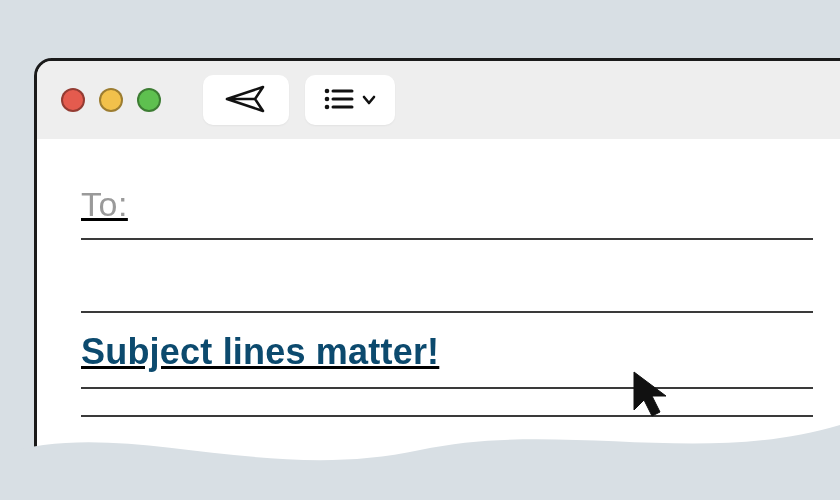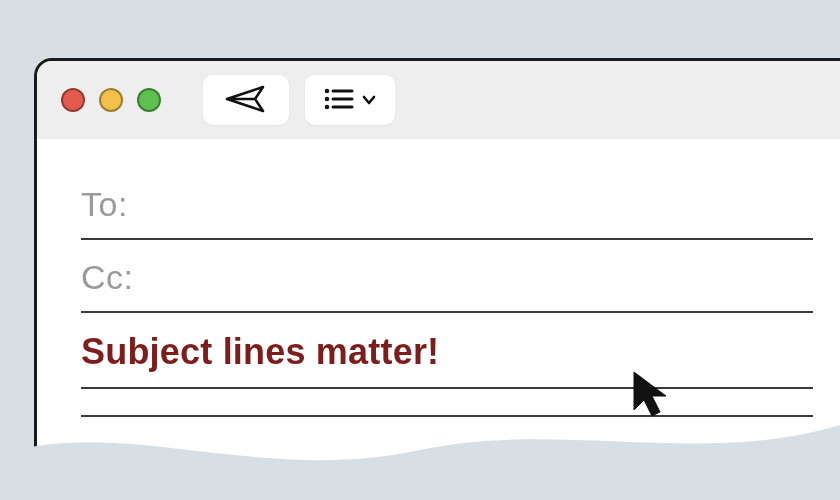--- a/index.html
+++ b/index.html
@@ -66,32 +66,33 @@
       height: calc(100% - 78px);
       padding: 28px 44px 0 44px;
       position: relative;
     }
     .field-row {
       display: flex;
       align-items: flex-start;
       gap: 0;
       padding: 18px 0 14px 0;
       border-bottom: 2px solid #3a3a3a;
+      text-decoration: underline;
     }
     .field-label {
       font-size: 34px;
       color: #9a9a9a;
       font-weight: 400;
       letter-spacing: 0.5px;
       min-width: 60px;
     }
     .field-row.subject .field-label { min-width: 140px; }
     .field-value {
       font-size: 36px;
-      color: #7f1d1d;
+      color: #0c4a6e;
       font-weight: 600;
       letter-spacing: 0.2px;
       flex: 1;
       background: transparent;
       border: none;
       outline: none;
       font-family: inherit;
     }
     .field-input {
       flex: 1;
@@ -156,21 +157,20 @@
       </span>
     </button>
   </div>
 
   <div class="compose-body">
     <div class="field-row">
       <span class="field-label">To:</span>
       <input class="field-input" type="text" value="" style="">
     </div>
     <div class="field-row">
-      <span class="field-label">Cc:</span>
       <input class="field-input" type="text" value="" style="">
     </div>
     <div class="field-row subject">
       <input class="field-value" type="text" value="Subject lines matter!" style="">
     </div>
     <div class="extra-rule"></div>
   </div>
 </div>
 
 <svg class="wave" viewBox="0 0 840 110" preserveAspectRatio="none">

